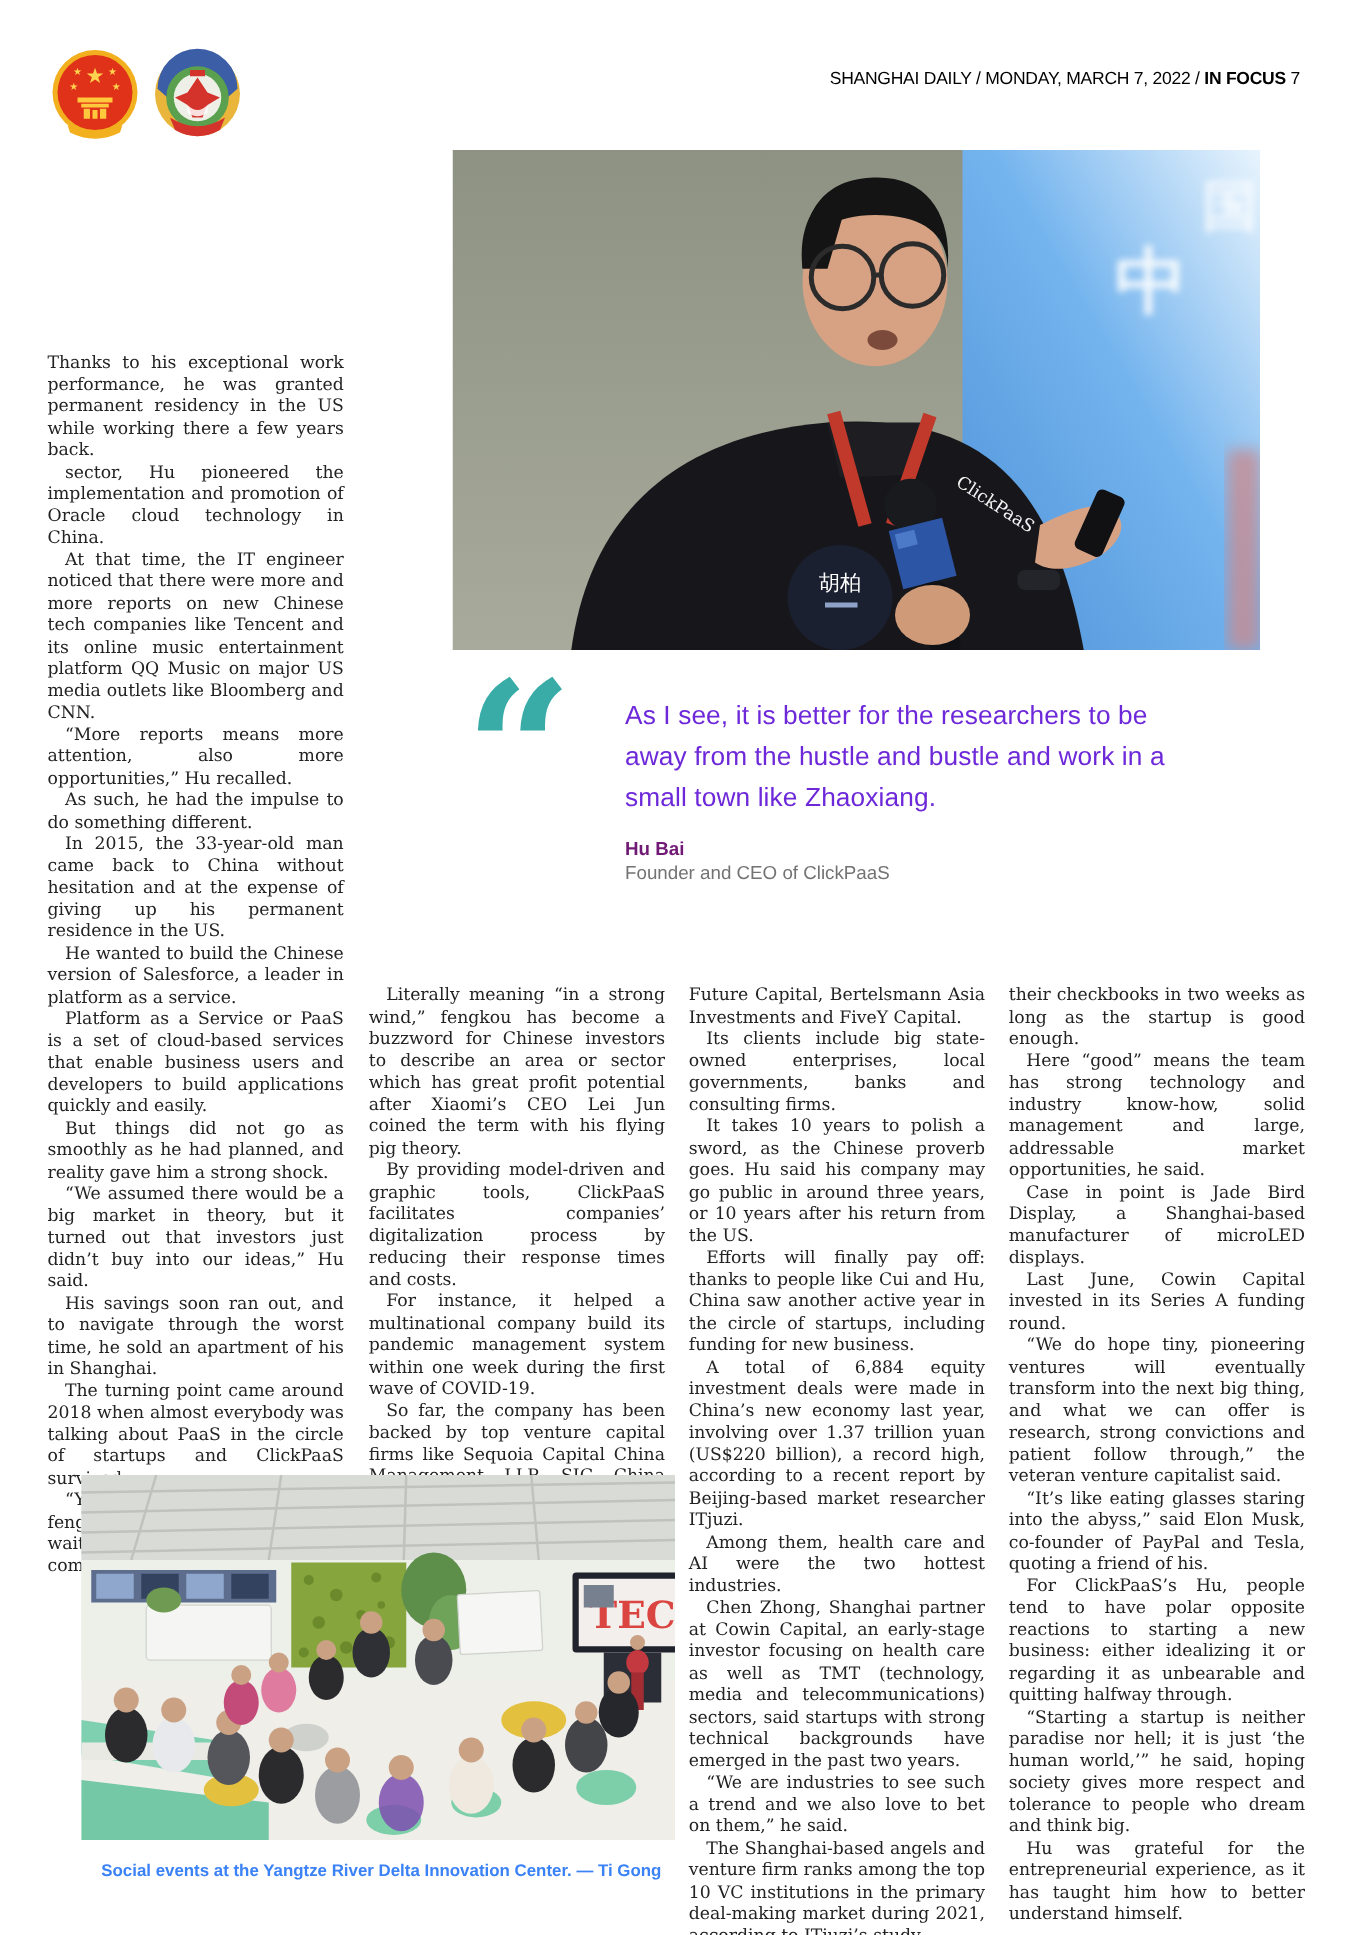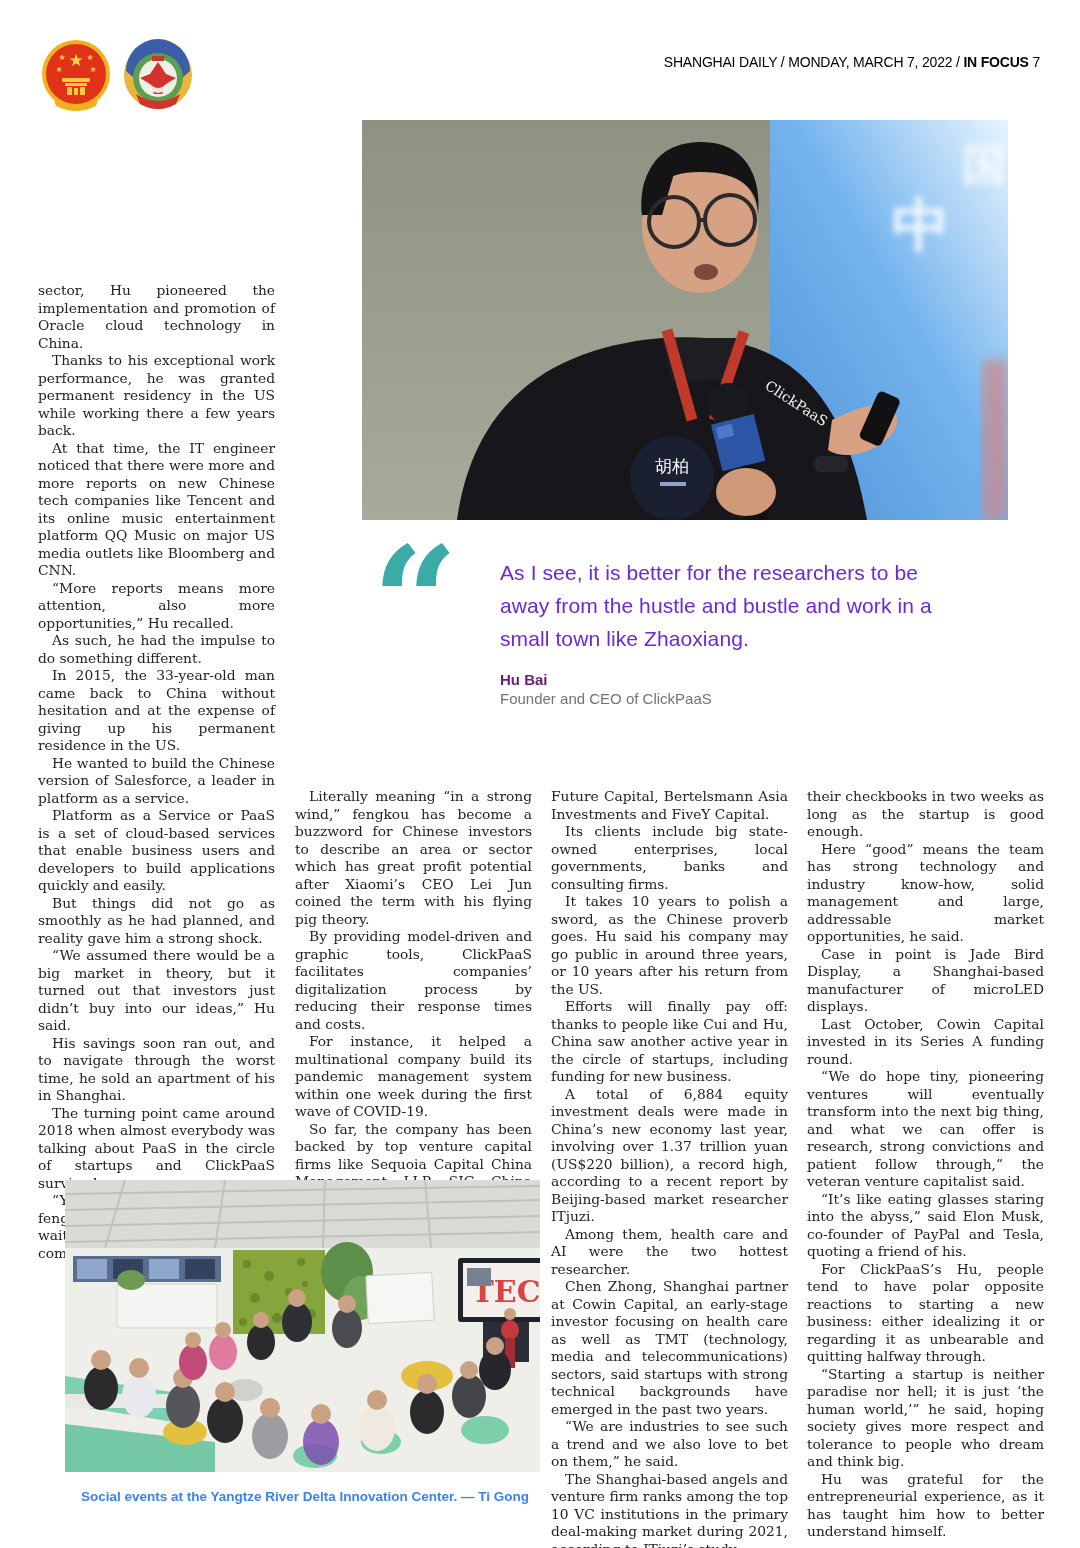--- a/index.html
+++ b/index.html
@@ -152,22 +152,22 @@
   <div class="pullquote">
     <div class="qmark">“</div>
     <div class="qbody">
       <div class="qtext">As I see, it is better for the researchers to be away from the hustle and bustle and work in a small town like Zhaoxiang.</div>
       <div class="qauthor">Hu Bai</div>
       <div class="qrole">Founder and CEO of ClickPaaS</div>
     </div>
   </div>
 
   <div class="col col1 cont">
+      <p>Thanks to his exceptional work performance, he was granted permanent residency in the US while working there a few years back.</p>
       <p>sector, Hu pioneered the implementation and promotion of Oracle cloud technology in China.</p>
-      <p>Thanks to his exceptional work performance, he was granted permanent residency in the US while working there a few years back.</p>
       <p>At that time, the IT engineer noticed that there were more and more reports on new Chinese tech companies like Tencent and its online music entertainment platform QQ Music on major US media outlets like Bloomberg and CNN.</p>
       <p>“More reports means more attention, also more opportunities,” Hu recalled.</p>
       <p>As such, he had the impulse to do something different.</p>
       <p>In 2015, the 33-year-old man came back to China without hesitation and at the expense of giving up his permanent residence in the US.</p>
       <p>He wanted to build the Chinese version of Salesforce, a leader in platform as a service.</p>
       <p>Platform as a Service or PaaS is a set of cloud-based services that enable business users and developers to build applications quickly and easily.</p>
       <p>But things did not go as smoothly as he had planned, and reality gave him a strong shock.</p>
       <p>“We assumed there would be a big market in theory, but it turned out that investors just didn’t buy into our ideas,” Hu said.</p>
       <p>His savings soon ran out, and to navigate through the worst time, he sold an apartment of his in Shanghai.</p>
       <p>The turning point came around 2018 when almost everybody was talking about PaaS in the circle of startups and ClickPaaS survived.</p>
@@ -178,30 +178,30 @@
       <p>By providing model-driven and graphic tools, ClickPaaS facilitates companies’ digitalization process by reducing their response times and costs.</p>
       <p>For instance, it helped a multinational company build its pandemic management system within one week during the first wave of COVID-19.</p>
       <p>So far, the company has been backed by top venture capital firms like Sequoia Capital China Management LLP, SIG China Investments,</p>
     </div>
   <div class="col col3 cont">
       <p>Future Capital, Bertelsmann Asia Investments and FiveY Capital.</p>
       <p>Its clients include big state-owned enterprises, local governments, banks and consulting firms.</p>
       <p>It takes 10 years to polish a sword, as the Chinese proverb goes. Hu said his company may go public in around three years, or 10 years after his return from the US.</p>
       <p>Efforts will finally pay off: thanks to people like Cui and Hu, China saw another active year in the circle of startups, including funding for new business.</p>
       <p>A total of 6,884 equity investment deals were made in China’s new economy last year, involving over 1.37 trillion yuan (US$220 billion), a record high, according to a recent report by Beijing-based market researcher ITjuzi.</p>
-      <p>Among them, health care and AI were the two hottest researcher.</p>
+      <p>Among them, health care and AI were the two hottest industries.</p>
       <p>Chen Zhong, Shanghai partner at Cowin Capital, an early-stage investor focusing on health care as well as TMT (technology, media and telecommunications) sectors, said startups with strong technical backgrounds have emerged in the past two years.</p>
       <p>“We are industries to see such a trend and we also love to bet on them,” he said.</p>
       <p>The Shanghai-based angels and venture firm ranks among the top 10 VC institutions in the primary deal-making market during 2021, according to ITjuzi’s study.</p>
     </div>
   <div class="col col4 cont">
       <p>their checkbooks in two weeks as long as the startup is good enough.</p>
       <p>Here “good” means the team has strong technology and industry know-how, solid management and large, addressable market opportunities, he said.</p>
       <p>Case in point is Jade Bird Display, a Shanghai-based manufacturer of microLED displays.</p>
-      <p>Last October, Cowin Capital invested in its Series A funding round.</p>
+      <p>Last June, Cowin Capital invested in its Series A funding round.</p>
       <p>“We do hope tiny, pioneering ventures will eventually transform into the next big thing, and what we can offer is research, strong convictions and patient follow through,” the veteran venture capitalist said.</p>
       <p>“It’s like eating glasses staring into the abyss,” said Elon Musk, co-founder of PayPal and Tesla, quoting a friend of his.</p>
       <p>For ClickPaaS’s Hu, people tend to have polar opposite reactions to starting a new business: either idealizing it or regarding it as unbearable and quitting halfway through.</p>
       <p>“Starting a startup is neither paradise nor hell; it is just ‘the human world,’” he said, hoping society gives more respect and tolerance to people who dream and think big.</p>
       <p>Hu was grateful for the entrepreneurial experience, as it has taught him how to better understand himself.</p>
     </div>
 
   <div class="event-photo">
     <svg width="475" height="292" viewBox="0 0 475 292">
       <rect width="475" height="292" fill="#efeee9"></rect>

